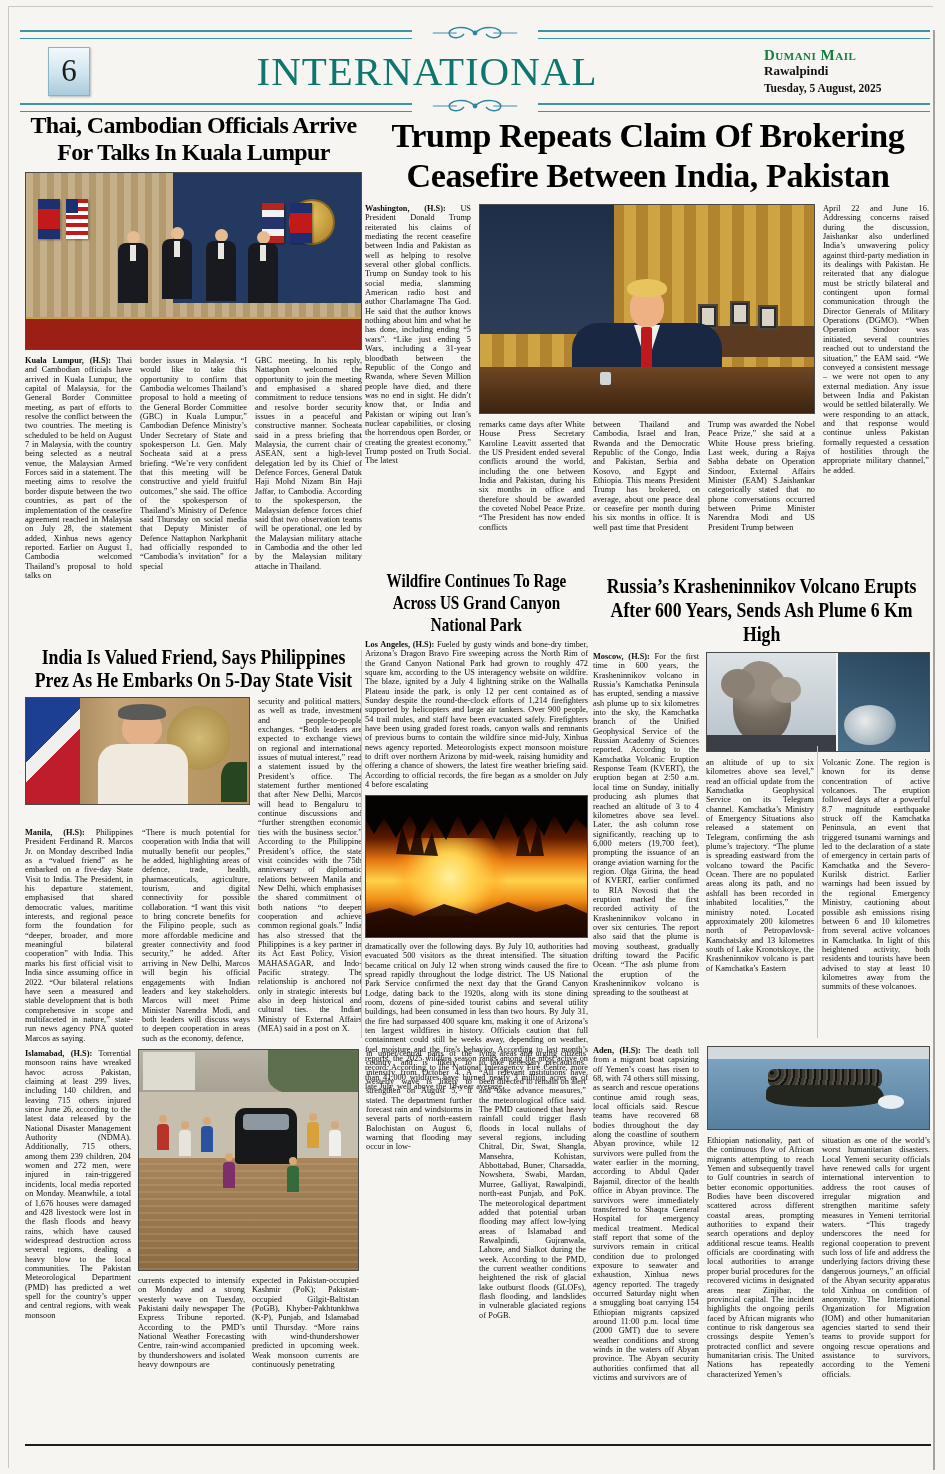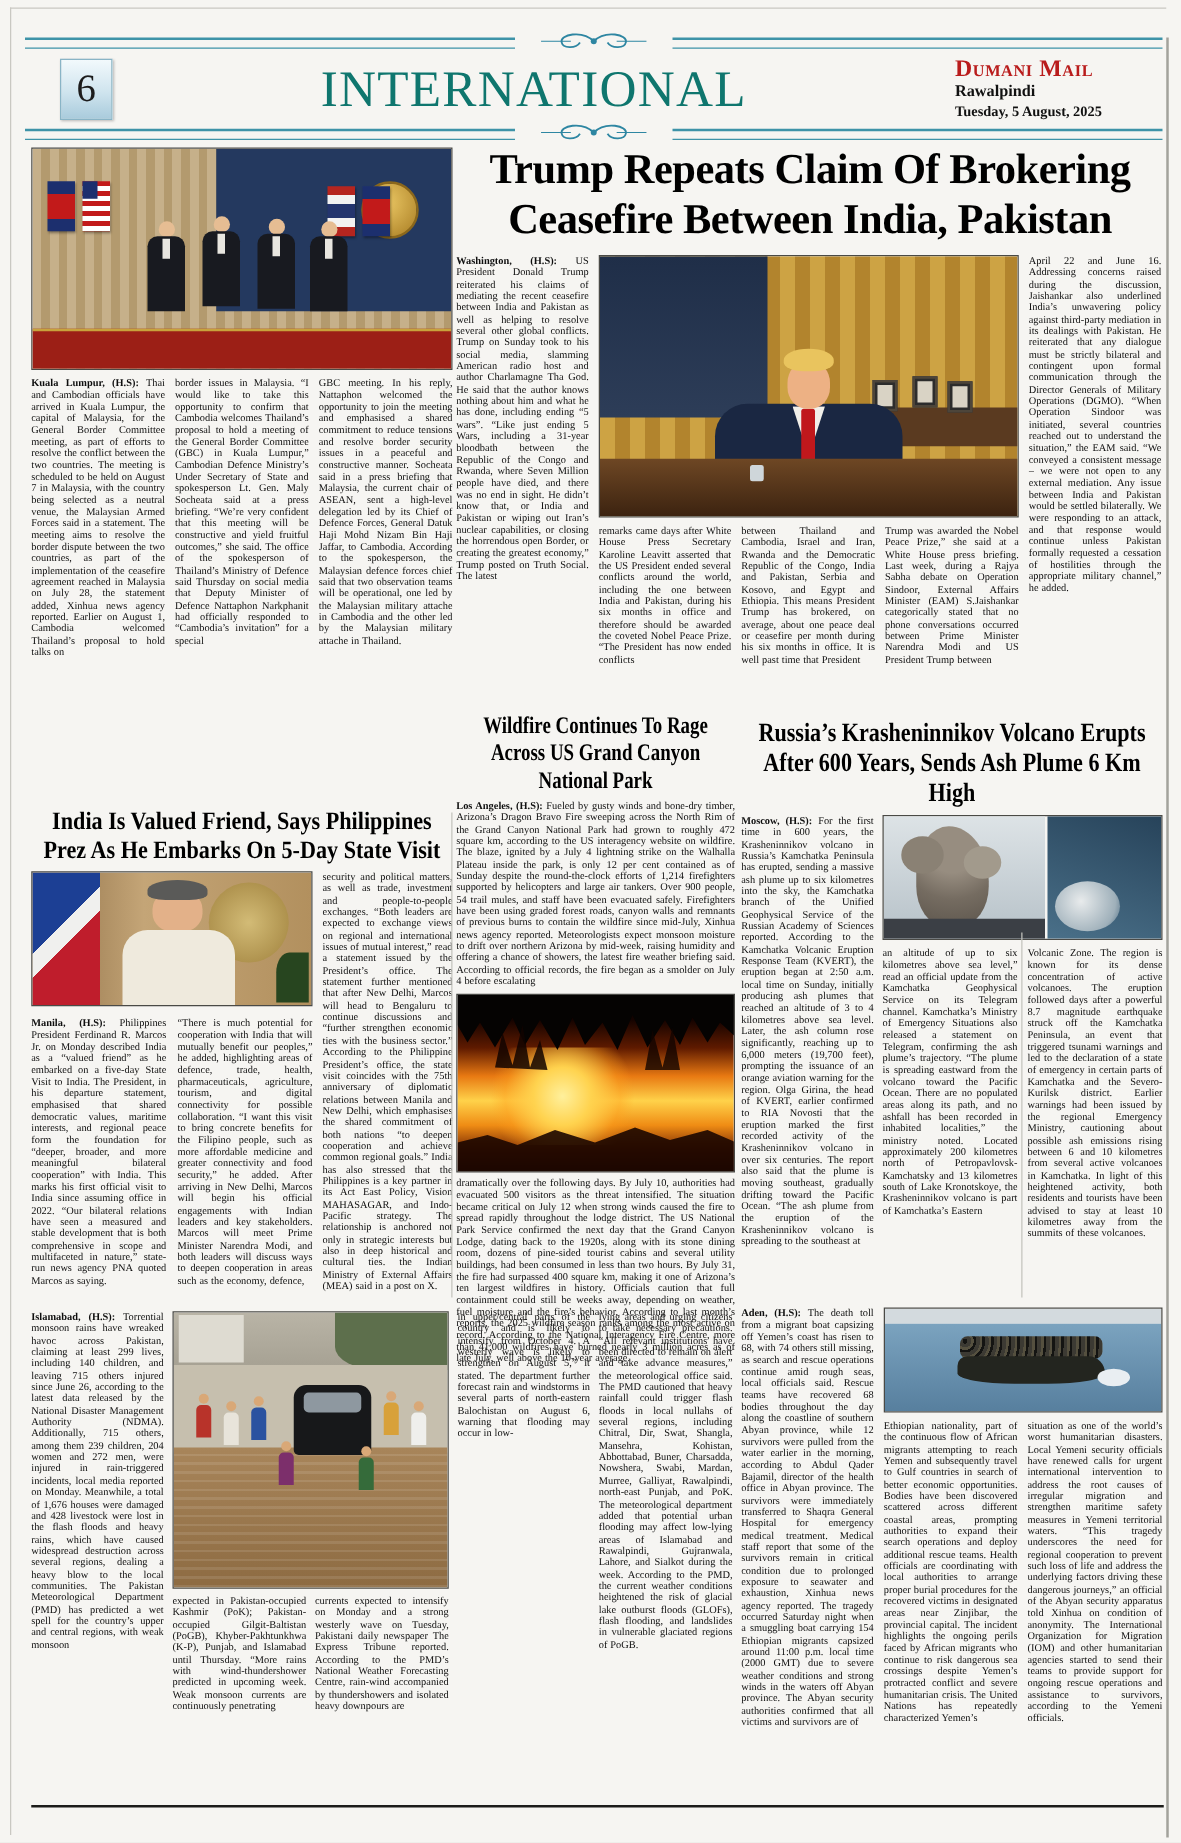--- a/index.html
+++ b/index.html
@@ -9,21 +9,21 @@
   
   .rule{height:6px;border-top:2px solid #3e93a8;border-bottom:1px solid #3e93a8;}
   .ornament-wrap{position:absolute;left:50%;transform:translateX(-50%);top:-7px;
                  background:#f6f5f2;padding:0 8px;}
   .pagenum-box{width:40px;height:47px;border:1px solid #89b4c6;
                background:linear-gradient(180deg,#f2f9fc 0%,#cfe4ee 55%,#a9cbdc 100%);
                display:flex;align-items:center;justify-content:center;
                font-size:31px;color:#1c1c1c;box-shadow:1px 1px 2px rgba(0,0,0,.25);}
   .section-title{font-size:41px;letter-spacing:1px;color:#0f766e;line-height:1;}
   .masthead{text-align:left;line-height:1.15;}
-  .masthead .paper{font-variant:small-caps;font-weight:bold;font-size:19px;color:#b91c1c;letter-spacing:.5px;}
+  .masthead .paper{font-variant:small-caps;font-weight:bold;font-size:15px;color:#15803d;letter-spacing:.5px;}
   .masthead .city{font-weight:bold;font-size:13px;color:#111;}
   .masthead .date{font-weight:bold;font-size:11.5px;color:#111;margin-top:3px;}
   
   .hl{font-weight:bold;text-align:center;color:#000;}
   .condense{transform-origin:0 0;}
   .cols{display:flex;}
   .col{text-align:justify;font-size:8.3px;line-height:9.35px;overflow:hidden;
        word-spacing:.3px;}
   .col b{font-weight:bold;}
   .photo{position:relative;overflow:hidden;border:1px solid #4a4a46;box-sizing:border-box;}
@@ -134,20 +134,21 @@
             <path d="M60 8 C70 -2 90 2 88 9 C87 14 76 15 72 9"></path>
             <path d="M14 8 H40 M80 8 H106" stroke-width="1"></path>
           </g>
           <circle cx="60" cy="8" r="2.6" fill="#2e86a2"></circle>
         </svg>
       </span>
     </div>
   </div>
 
   <div class="abs" style="left:25px;top:112px;width:337px;">
+    <div class="hl" style="font-size:24px;line-height:27px;letter-spacing:-0.6px;">Thai, Cambodian Officials Arrive For Talks In Kuala Lumpur</div>
     <div class="photo" style="margin-top:6px;width:337px;height:178px;">
       <div class="t-wall"></div>
       <div class="t-navy"></div>
       <div class="t-emblem"></div>
       <div class="flag f-camb" style="left:12px;"></div>
       <div class="flag f-my" style="left:40px;"></div>
       <div class="flag f-th" style="left:236px;top:30px;"></div>
       <div class="flag f-camb" style="left:264px;top:30px;"></div>
       <div class="person" style="left:92px;top:58px;">
           <div class="p-head"></div>
@@ -222,21 +223,21 @@
       <div style="width:225px;">
         <div class="photo" style="width:225px;height:108px;">
           <div style="position:absolute;inset:0;background:linear-gradient(90deg,#8a6b43,#c4a577 40%,#b2905e);"></div>
           <div style="position:absolute;right:18px;top:8px;width:64px;height:64px;border-radius:50%;background:radial-gradient(circle,#d9c47a,#9a7c33);opacity:.8;"></div>
           <div style="position:absolute;left:0;top:0;width:54px;height:108px;background:linear-gradient(135deg,#1c3f94 0 40%,#f0f0ee 40% 52%,#bf1d2c 52% 100%);"></div>
           <div style="position:absolute;left:96px;top:14px;width:40px;height:34px;border-radius:45%;background:#e3b189;"></div>
           <div style="position:absolute;left:92px;top:6px;width:48px;height:16px;border-radius:50% 50% 30% 30%;background:#5a5a58;"></div>
           <div style="position:absolute;left:72px;top:46px;width:90px;height:62px;border-radius:20px 20px 0 0;background:#efeadd;"></div>
           <div style="position:absolute;right:2px;bottom:2px;width:26px;height:40px;background:#27451f;border-radius:40% 0 0 0;"></div>
         </div>
-        <div class="cols" style="margin-top:9px;gap:9px;">
+        <div class="cols" style="margin-top:23px;gap:9px;">
           <div class="col" style="width:108px;height:228px;"><b class="dl">Manila, (H.S):</b><span> Philippines President Ferdinand R. Marcos Jr. on Monday described India as a “valued friend” as he embarked on a five-day State Visit to India. The President, in his departure statement, emphasised that shared democratic values, maritime interests, and regional peace form the foundation for “deeper, broader, and more meaningful bilateral cooperation” with India. This marks his first official visit to India since assuming office in 2022. “Our bilateral relations have seen a measured and stable development that is both comprehensive in scope and multifaceted in nature,” state-run news agency PNA quoted Marcos as saying.</span></div>
           <div class="col" style="width:108px;height:228px;"><span>“There is much potential for cooperation with India that will mutually benefit our peoples,” he added, highlighting areas of defence, trade, health, pharmaceuticals, agriculture, tourism, and digital connectivity for possible collaboration. “I want this visit to bring concrete benefits for the Filipino people, such as more affordable medicine and greater connectivity and food security,” he added. After arriving in New Delhi, Marcos will begin his official engagements with Indian leaders and key stakeholders. Marcos will meet Prime Minister Narendra Modi, and both leaders will discuss ways to deepen cooperation in areas such as the economy, defence,</span></div>
         </div>
       </div>
       <div class="col" style="width:104px;height:342px;"><span>security and political matters, as well as trade, investment and people-to-people exchanges. “Both leaders are expected to exchange views on regional and international issues of mutual interest,” read a statement issued by the President’s office. The statement further mentioned that after New Delhi, Marcos will head to Bengaluru to continue discussions and “further strengthen economic ties with the business sector.” According to the Philippine President’s office, the state visit coincides with the 75th anniversary of diplomatic relations between Manila and New Delhi, which emphasises the shared commitment of both nations “to deepen cooperation and achieve common regional goals.” India has also stressed that the Philippines is a key partner in its Act East Policy, Vision MAHASAGAR, and Indo-Pacific strategy. The relationship is anchored not only in strategic interests but also in deep historical and cultural ties. the Indian Ministry of External Affairs (MEA) said in a post on X.</span></div>
     </div>
   </div>
 
   <div class="abs" style="left:365px;top:570px;width:223px;">
     <div style="width:223px;overflow:hidden;">
@@ -294,22 +295,22 @@
           <div class="mn-rick"></div>
           <div class="mn-fig" style="left:18px;top:74px;background:#b8332a;"></div>
           <div class="mn-fig" style="left:40px;top:80px;background:#e8e4da;"></div>
           <div class="mn-fig" style="left:62px;top:76px;background:#2a52a0;"></div>
           <div class="mn-fig" style="left:168px;top:72px;background:#d8a13a;"></div>
           <div class="mn-fig" style="left:190px;top:80px;background:#efefec;"></div>
           <div class="mn-fig" style="left:84px;top:112px;background:#7c2f6b;"></div>
           <div class="mn-fig" style="left:148px;top:116px;background:#356b3a;"></div>
         </div>
         <div class="cols" style="margin-top:5px;gap:7px;">
+          <div class="col" style="width:107px;height:100px;"><span>currents expected to intensify on Monday and a strong westerly wave on Tuesday, Pakistani daily newspaper The Express Tribune reported. According to the PMD’s National Weather Forecasting Centre, rain-wind accompanied by thundershowers and isolated heavy downpours are</span></div>
           <div class="col" style="width:107px;height:100px;"><span>expected in Pakistan-occupied Kashmir (PoK); Pakistan-occupied Gilgit-Baltistan (PoGB), Khyber-Pakhtunkhwa (K-P), Punjab, and Islamabad until Thursday. “More rains with wind-thundershower predicted in upcoming week. Weak monsoon currents are continuously penetrating</span></div>
-          <div class="col" style="width:107px;height:100px;"><span>currents expected to intensify on Monday and a strong westerly wave on Tuesday, Pakistani daily newspaper The Express Tribune reported. According to the PMD’s National Weather Forecasting Centre, rain-wind accompanied by thundershowers and isolated heavy downpours are</span></div>
         </div>
       </div>
       <div class="col" style="width:106px;height:330px;"><span>in upper/central parts of the country and is likely to intensify from October 4. A westerly wave is likely to strengthen on August 5,” it stated. The department further forecast rain and windstorms in several parts of north-eastern Balochistan on August 6, warning that flooding may occur in low-</span></div>
       <div class="col" style="width:107px;height:330px;"><span>lying areas and urging citizens to take necessary precautions. “All relevant institutions have been directed to remain on alert and take advance measures,” the meteorological office said. The PMD cautioned that heavy rainfall could trigger flash floods in local nullahs of several regions, including Chitral, Dir, Swat, Shangla, Mansehra, Kohistan, Abbottabad, Buner, Charsadda, Nowshera, Swabi, Mardan, Murree, Galliyat, Rawalpindi, north-east Punjab, and PoK. The meteorological department added that potential urban flooding may affect low-lying areas of Islamabad and Rawalpindi, Gujranwala, Lahore, and Sialkot during the week. According to the PMD, the current weather conditions heightened the risk of glacial lake outburst floods (GLOFs), flash flooding, and landslides in vulnerable glaciated regions of PoGB.</span></div>
     </div>
   </div>
 
   <div class="abs" style="left:593px;top:1041px;width:337px;">
     <div class="cols" style="margin-top:5px;gap:8px;">
       <div class="col" style="width:106px;height:405px;"><b class="dl">Aden, (H.S):</b><span> The death toll from a migrant boat capsizing off Yemen’s coast has risen to 68, with 74 others still missing, as search and rescue operations continue amid rough seas, local officials said. Rescue teams have recovered 68 bodies throughout the day along the coastline of southern Abyan province, while 12 survivors were pulled from the water earlier in the morning, according to Abdul Qader Bajamil, director of the health office in Abyan province. The survivors were immediately transferred to Shaqra General Hospital for emergency medical treatment. Medical staff report that some of the survivors remain in critical condition due to prolonged exposure to seawater and exhaustion, Xinhua news agency reported. The tragedy occurred Saturday night when a smuggling boat carrying 154 Ethiopian migrants capsized around 11:00 p.m. local time (2000 GMT) due to severe weather conditions and strong winds in the waters off Abyan province. The Abyan security authorities confirmed that all victims and survivors are of</span></div>

